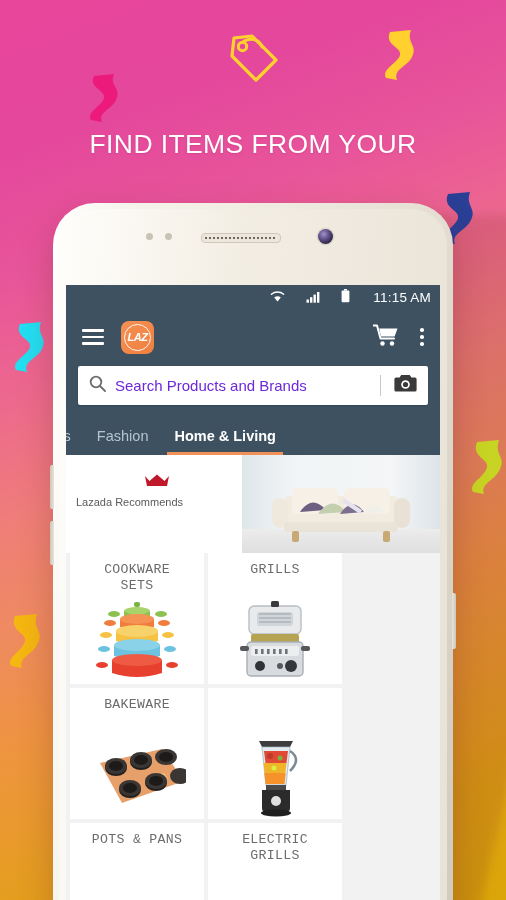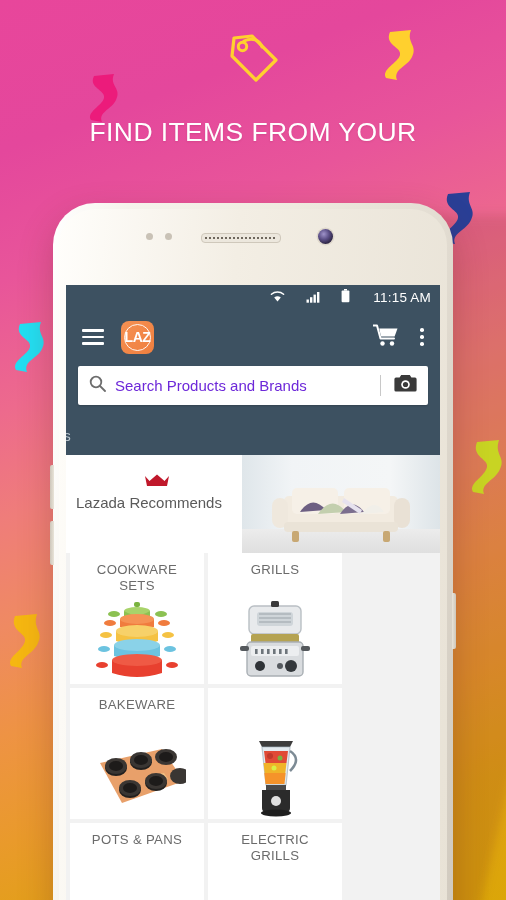--- a/index.html
+++ b/index.html
@@ -40,21 +40,21 @@
   }
 
   
   .squiggle { position: absolute; }
   .squiggle svg { display: block; }
   .tag-icon { position: absolute; left: 222px; top: 28px; }
 
   
   .headline {
     position: absolute;
-    left: 0; right: 0; top: 118px;
+    left: 0; right: 0; top: 130px;
     text-align: center;
     line-height: 1.12;
     z-index: 5;
   }
   .headline .l1 {
     display: block;
     color: #ffffff;
     font-size: 26.5px;
     letter-spacing: 0.4px;
     font-weight: 400;
@@ -168,22 +168,22 @@
     margin-left: 17px;
     display: flex; align-items: center; justify-content: center;
     position: relative;
   }
   .laz-logo .ring {
     width: 25px; height: 25px; border-radius: 50%;
     border: 1.6px solid rgba(255,255,255,.92);
     display: flex; align-items: center; justify-content: center;
   }
   .laz-logo .ring b {
-    color: #fff; font-size: 14px; font-weight: 700;
-    letter-spacing: -0.4px;
+    color: #fff; font-size: 11px; font-weight: 700;
+    font-style: italic; letter-spacing: -0.4px;
   }
   .appbar .spacer { flex: 1; }
   .cart-icon { margin-right: 18px; cursor: pointer; }
   .kebab { display: flex; flex-direction: column; gap: 3.5px; cursor: pointer; padding: 3px; }
   .kebab i { width: 3.6px; height: 3.6px; border-radius: 50%; background: #fff; display: block; }
 
   
   .searchwrap { background: #3d5161; padding: 2px 12px 12px 12px; }
   .searchbar {
     height: 39px;
@@ -237,21 +237,21 @@
     position: relative;
     overflow: hidden;
   }
   .recommend .txt {
     width: 176px;
     padding: 18px 0 0 10px;
     box-sizing: border-box;
   }
   .recommend .crown { margin-left: 68px; margin-bottom: 2px; }
   .recommend .r1, .recommend .r2 {
-    color: #5a5a5a; font-size: 15px; line-height: 19px; white-space: nowrap;
+    color: #5a5a5a; font-size: 11px; line-height: 19px; white-space: nowrap;
   }
   .recommend .photo {
     flex: 1;
     position: relative;
     overflow: hidden;
     background: linear-gradient(to bottom, #e9eef1 0%, #eef2f4 60%, #e2e7ea 100%);
   }
   .sofa { position: absolute; left: 28px; bottom: 3px; }
   .room-wall {
     position: absolute; left: 0; top: 0; right: 0; height: 76%;
@@ -280,20 +280,21 @@
     overflow: hidden;
     position: relative;
     cursor: pointer;
   }
   .tile .label {
     color: #6b6b6b;
     font-size: 13.2px;
     line-height: 15.5px;
     letter-spacing: .3px;
     white-space: pre-line;
+    font-family: Liberation Mono, monospace;
   }
   .tile .art {
     position: absolute;
     left: 0; right: 0; bottom: 2px;
     height: 86px;
     display: flex; align-items: flex-end; justify-content: center;
   }
 </style>
 </head>
 <body>
@@ -430,20 +431,22 @@
               <path d="M7.2 1 H15.8 L17.4 3.6 H21 A1.6 1.6 0 0 1 22.6 5.2 V16 A1.6 1.6 0 0 1 21 17.6 H2 A1.6 1.6 0 0 1 0.4 16 V5.2 A1.6 1.6 0 0 1 2 3.6 H5.6 Z" fill="#3a3a3a"></path>
               <circle cx="11.5" cy="10.5" r="4.3" fill="#ffffff"></circle>
               <circle cx="11.5" cy="10.5" r="2.6" fill="#3a3a3a"></circle>
             </svg>
           </span>
         </div>
       </div>
 
       <div class="tabs">
         <div class="tab first">onics</div>
+        <div class="tab">Fashion</div>
+        <div class="tab active">Home &amp; Living</div>
       </div>
 
       <div class="content">
 
         <div class="recommend">
           <div class="txt">
             <div class="crown">
               <svg width="26" height="14" viewBox="0 0 26 14">
                 <path d="M1 3 L5.5 8 L13 1.5 L20.5 8 L25 3 L23 13 H3 Z" fill="#c0182b"></path>
               </svg>

